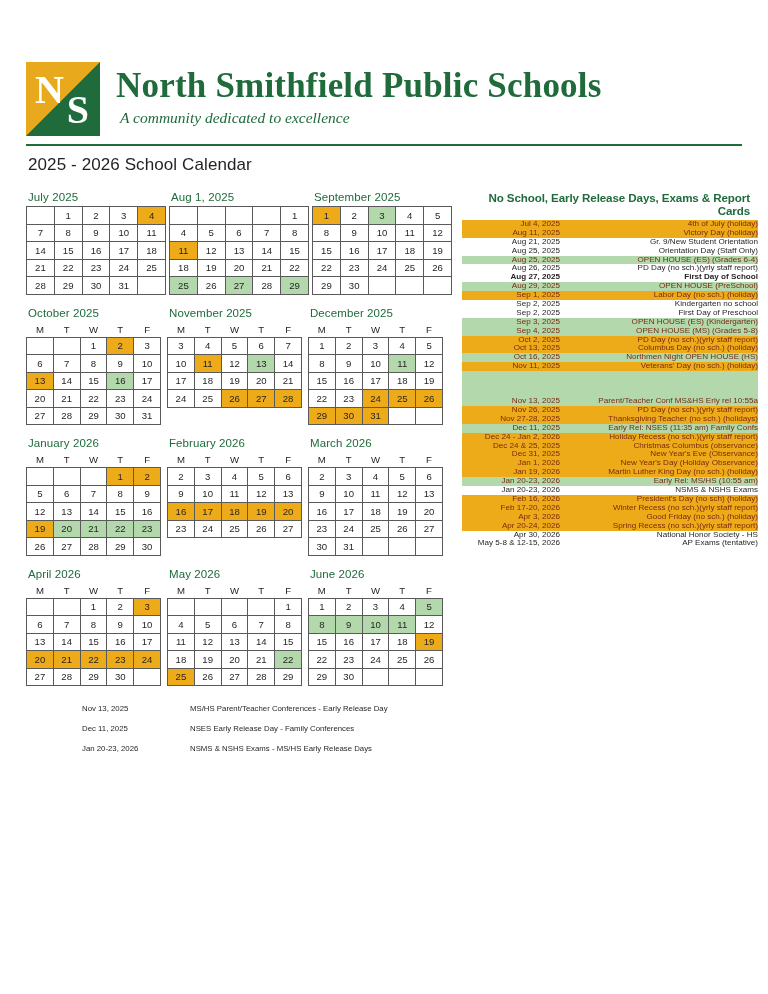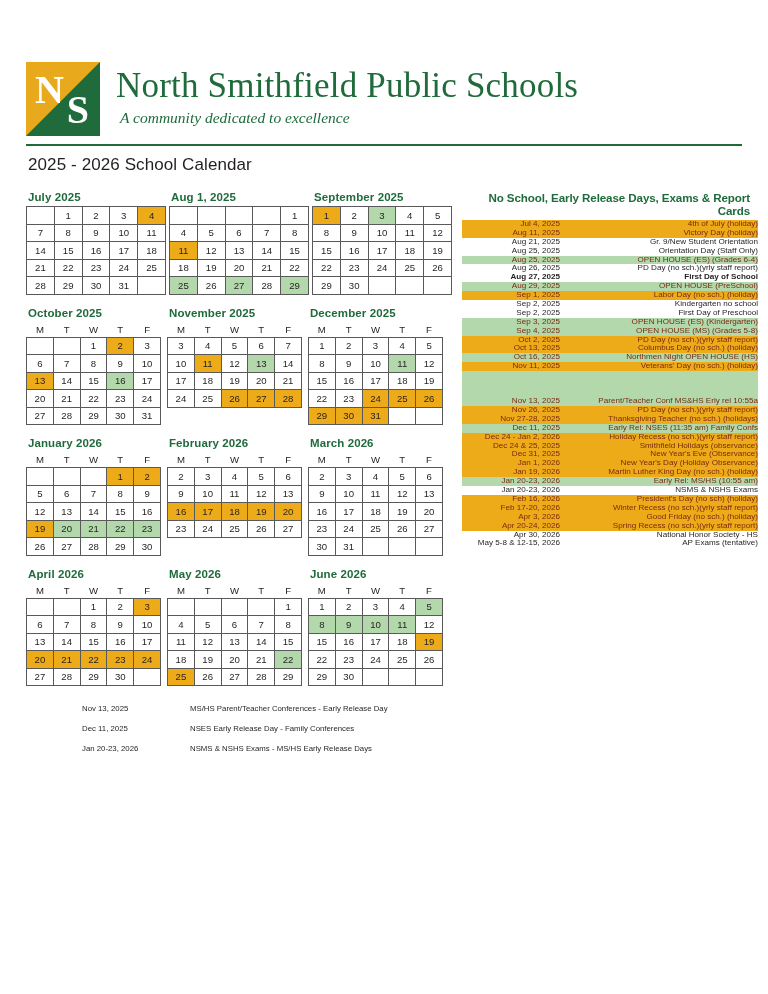--- a/index.html
+++ b/index.html
@@ -18,42 +18,42 @@
   .logo{width:74px;height:74px;position:relative;flex:0 0 auto;}
   .logo .tri-gold{position:absolute;inset:0;background:#e8aa1c;}
   .logo .tri-green{position:absolute;inset:0;background:#1f6b3b;
      clip-path:polygon(100% 0,100% 100%,0 100%);}
   .logo .ltr{position:absolute;color:#ffffff;font-family:"Liberation Serif", serif;font-weight:bold;line-height:1;}
   .logo .ltr-n{left:9px;top:8px;font-size:40px;}
   .logo .ltr-s{right:11px;bottom:6px;font-size:40px;}
   .titleblock{margin-left:16px;padding-top:6px;}
   .school-name{
     font-family:"Liberation Serif", serif;
-    font-weight:normal;font-size:35px;color:#1f6b3b;
+    font-weight:bold;font-size:35px;color:#1f6b3b;
     letter-spacing:.2px;line-height:1.05;margin:0;
   }
   .tagline{
     font-family:"Liberation Serif", serif;
     font-style:italic;font-size:15.5px;color:#1f6b3b;
     margin:4px 0 0 4px;
   }
   .rule{height:2px;background:#1f6b3b;margin:8px 26px 0 26px;}
   .subtitle{font-size:17px;color:#231f20;margin:9px 0 0 28px;letter-spacing:.1px;}
 
   
   .body{display:flex;margin-top:16px;padding:0 22px 0 26px;}
   .left-col{width:430px;flex:0 0 auto;}
   .right-col{width:288px;flex:0 0 auto;margin-left:6px;text-align:right;}
 
   
   .month-row{display:flex;margin-bottom:12px;}
   .month{width:137px;margin-right:6px;}
   .month:last-child{margin-right:16px;}
   .month-name{
-    font-size:11.5px;font-weight:bold;color:#1f6b3b;
+    font-size:11.5px;font-weight:normal;color:#1f6b3b;
     margin:0 0 3px 2px;letter-spacing:.1px;
   }
   table.cal{border-collapse:collapse;width:134px;table-layout:fixed;}
   table.cal td, table.cal th{
     width:26.8px;height:16.5px;
     text-align:center;vertical-align:middle;
     font-size:9.6px;color:#231f20;font-weight:normal;
     padding:0;
   }
   table.cal td{border:1px solid #595959;}
@@ -807,21 +807,21 @@
             <tr class="r-green">
               <td class="date">Dec 11, 2025</td>
               <td class="desc">Early Rel: NSES (11:35 am) Family Confs</td>
             </tr>
             <tr class="r-gold">
               <td class="date">Dec 24 - Jan 2, 2026</td>
               <td class="desc">Holiday Recess  (no sch.)(yrly staff report)</td>
             </tr>
             <tr class="r-gold">
               <td class="date">Dec 24 &amp; 25, 2025</td>
-              <td class="desc">Smithfield Holidays (observance)</td>
+              <td class="desc">Christmas Columbus (observance)</td>
             </tr>
             <tr class="r-gold">
               <td class="date">Dec 31, 2025</td>
               <td class="desc">New Year's Eve (Observance)</td>
             </tr>
             <tr class="r-gold">
               <td class="date">Jan 1, 2026</td>
               <td class="desc">New Year's Day (Holiday Observance)</td>
             </tr>
             <tr class="r-gold">

